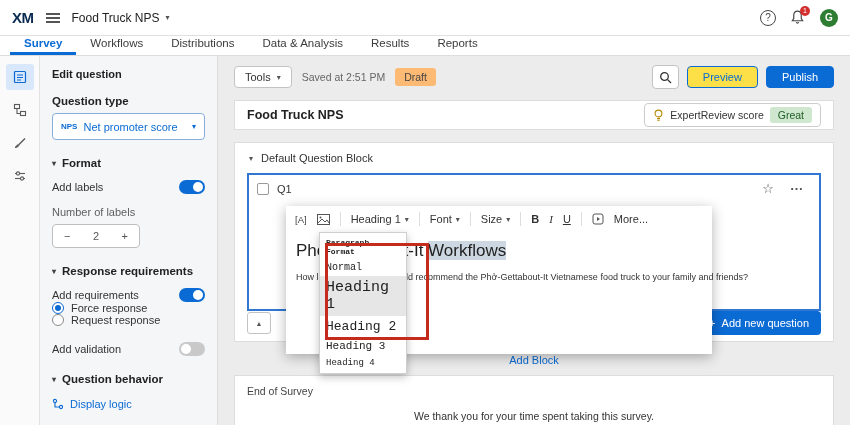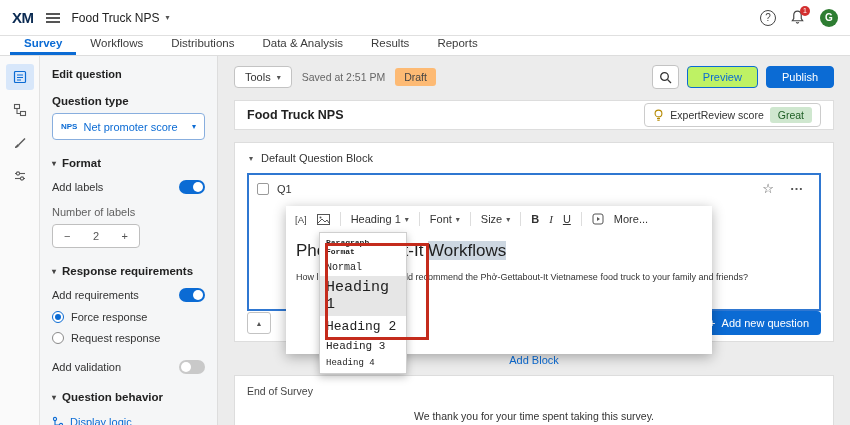--- a/index.html
+++ b/index.html
@@ -41,35 +41,35 @@
   .section-h .tri { font-size:8px; color:#444; }
   .row { margin-top:11px; display:flex; align-items:center; justify-content:space-between; font-size:11px; color:#333; }
   .toggle { width:26px; height:14px; border-radius:7px; background:#0b6bd4; position:relative; cursor:pointer; flex:none; }
   .toggle::after { content:""; position:absolute; top:2px; width:10px; height:10px; border-radius:50%; background:#fff; }
   .toggle.on::after { right:2px; }
   .toggle.off { background:#c9c9c9; }
   .toggle.off::after { left:2px; }
   .muted { font-size:11px; color:#5f5f5f; margin-top:12px; }
   .stepper { margin-top:6px; width:88px; height:24px; background:#fff; border:1px solid #bfbfbf; border-radius:4px; display:flex; align-items:stretch; }
   .stepper .st { flex:1; display:flex; align-items:center; justify-content:center; font-size:11px; color:#555; cursor:pointer; }
-  .radio-row { margin-top:9px; display:flex; align-items:flex-end; gap:7px; font-size:11px; color:#333; cursor:pointer; }
+  .radio-row { display:flex; align-items:flex-end; gap:7px; font-size:11px; color:#333; cursor:pointer; }
   .radio { width:12px; height:12px; border-radius:50%; border:1px solid #8a8a8a; background:#fff; flex:none; }
   .radio.sel { border-color:#0b6bd4; position:relative; }
   .radio.sel::after { content:""; position:absolute; inset:2px; border-radius:50%; background:#0b6bd4; }
   .blue-link { color:#0b6bd4; font-size:11px; display:flex; gap:6px; align-items:center; margin-top:13px; cursor:pointer; }
 
   
   .main { position:absolute; left:218px; top:56px; width:632px; height:369px; background:#ececec; padding:8px 16px; z-index:1; }
   .mtoolbar { display:flex; align-items:center; gap:10px; height:26px; }
   .btn-tools { background:#fff; border:1px solid #c3c3c3; border-radius:4px; padding:4px 10px; font-size:11px; color:#333; display:flex; gap:6px; align-items:center; cursor:pointer; }
   .saved { font-size:10.5px; color:#666; }
   .badge-draft { background:#fdba74; border-radius:3px; padding:3px 9px; font-size:10.5px; color:#444; }
   .mt-right { margin-left:auto; display:flex; gap:8px; align-items:center; }
   .btn-search { width:27px; height:24px; background:#fff; border:1px solid #c3c3c3; border-radius:4px; display:flex; align-items:center; justify-content:center; cursor:pointer; }
-  .btn-preview { background:#bef264; border:1px solid #0b6bd4; color:#0b6bd4; border-radius:4px; padding:4px 15px; font-size:11px; cursor:pointer; }
+  .btn-preview { background:#fde047; border:1px solid #0b6bd4; color:#0b6bd4; border-radius:4px; padding:4px 15px; font-size:11px; cursor:pointer; }
   .btn-publish { background:#0b6bd4; border:1px solid #0b6bd4; color:#fff; border-radius:4px; padding:4px 15px; font-size:11px; cursor:pointer; }
   .titlebar { margin-top:10px; height:30px; background:#fff; border:1px solid #ddd; display:flex; align-items:center; padding:0 12px; }
   .titlebar .t { font-size:12.5px; font-weight:bold; color:#222; }
   .expert { margin-left:auto; display:flex; align-items:center; gap:6px; border:1px solid #ccc; border-radius:4px; padding:3px 8px; background:#fff; font-size:10.5px; color:#333; cursor:pointer; }
   .badge-great { background:#cfe7cf; color:#1d5e24; border-radius:3px; padding:2px 8px; font-size:10.5px; }
   .block { margin-top:12px; background:#fff; border:1px solid #ddd; height:200px; position:relative; }
   .block-h { display:flex; align-items:center; gap:8px; padding:9px 14px; font-size:11px; color:#333; }
   .question { position:absolute; left:12px; right:12px; top:30px; bottom:30px; border:2px solid #2f77d1; background:#fff; }
   .q-head { display:flex; align-items:center; gap:8px; padding:6px 8px; }
   .checkbox { width:12px; height:12px; border:1px solid #9a9a9a; border-radius:2px; background:#fff; cursor:pointer; }

